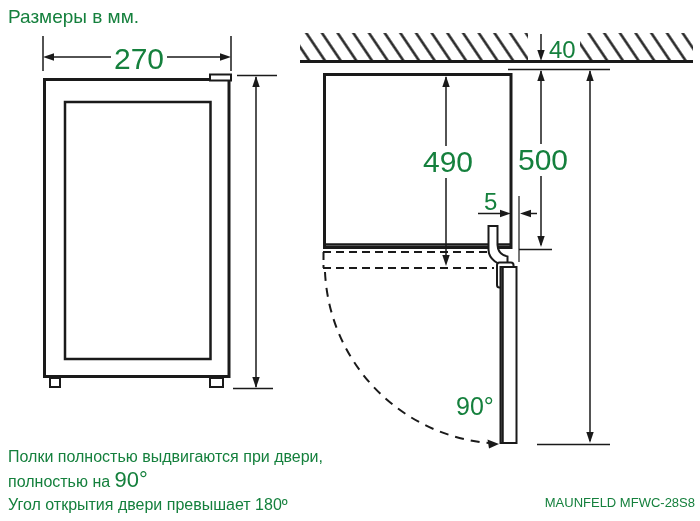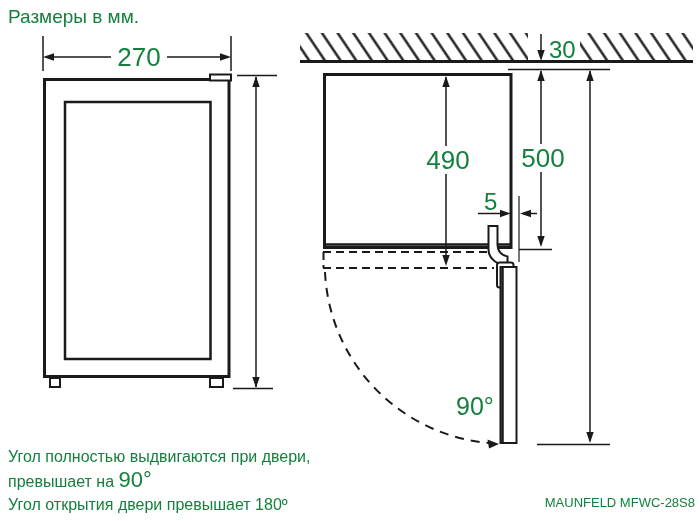--- a/index.html
+++ b/index.html
@@ -3,21 +3,21 @@
 <meta charset="utf-8">
 <style>
   html,body{margin:0;padding:0;background:#fff;}
   .canvas{
     position:relative;width:700px;height:521px;background:#ffffff;
     font-family:"Liberation Sans", sans-serif;color:#1a1a1a;overflow:hidden;
   }
   svg{position:absolute;left:0;top:0;}
   .lbl{position:absolute;white-space:nowrap;color:#15803d;line-height:1;}
   .title{font-size:19px;}
-  .dim{font-size:26px;text-align:center;}
+  .dim{font-size:30px;text-align:center;}
   .dim.bg{background:#ffffff;padding:1px 2px;}
   .dim.small{font-size:24px;}
   .note{font-size:16px;line-height:1.25;}
   .note .big{font-size:22px;}
   .model{font-size:13px;text-align:right;}
 </style>
 </head>
 <body>
 
 <div class="canvas">
@@ -113,26 +113,26 @@
       <rect x="497" y="262.5" width="16.5" height="25" rx="2.5" stroke-width="2" fill="#ffffff"></rect>
       <rect x="500.5" y="267" width="16" height="176" stroke-width="2" fill="#ffffff"></rect>
       <line x1="502.5" y1="268" x2="502.5" y2="442" stroke-width="2.5"></line>
     </g>
   </svg>
 
   <div class="lbl title" style="left:8px;top:7px;">Размеры в мм.</div>
 
   <div class="lbl dim bg" style="left:111px;top:43px;width:52px;">270</div>
 
-  <div class="lbl dim small" style="left:549px;top:38px;">30</div>
+  <div class="lbl dim small" style="left:549px;top:38px;">40</div>
   <div class="lbl dim bg" style="left:420px;top:146px;width:52px;">490</div>
   <div class="lbl dim bg" style="left:515px;top:144px;width:52px;">500</div>
   <div class="lbl dim small" style="left:484px;top:190px;">5</div>
   <div class="lbl dim" style="left:456px;top:394px;font-size:25px;">90°</div>
 
-  <div class="lbl note" style="left:8px;top:447px;">Угол полностью выдвигаются при двери,</div>
+  <div class="lbl note" style="left:8px;top:447px;">Полки полностью выдвигаются при двери,</div>
   <div class="lbl note" style="left:8px;top:466px;">
-    <span>превышает на </span><span class="big">90°</span>
+    <span>полностью на </span><span class="big">90°</span>
   </div>
   <div class="lbl note" style="left:8px;top:495px;">Угол открытия двери превышает 180º</div>
 
   <div class="lbl model" style="left:437px;top:496px;width:258px;">MAUNFELD MFWC-28S8</div>
 </div>
 
 </body></html>

